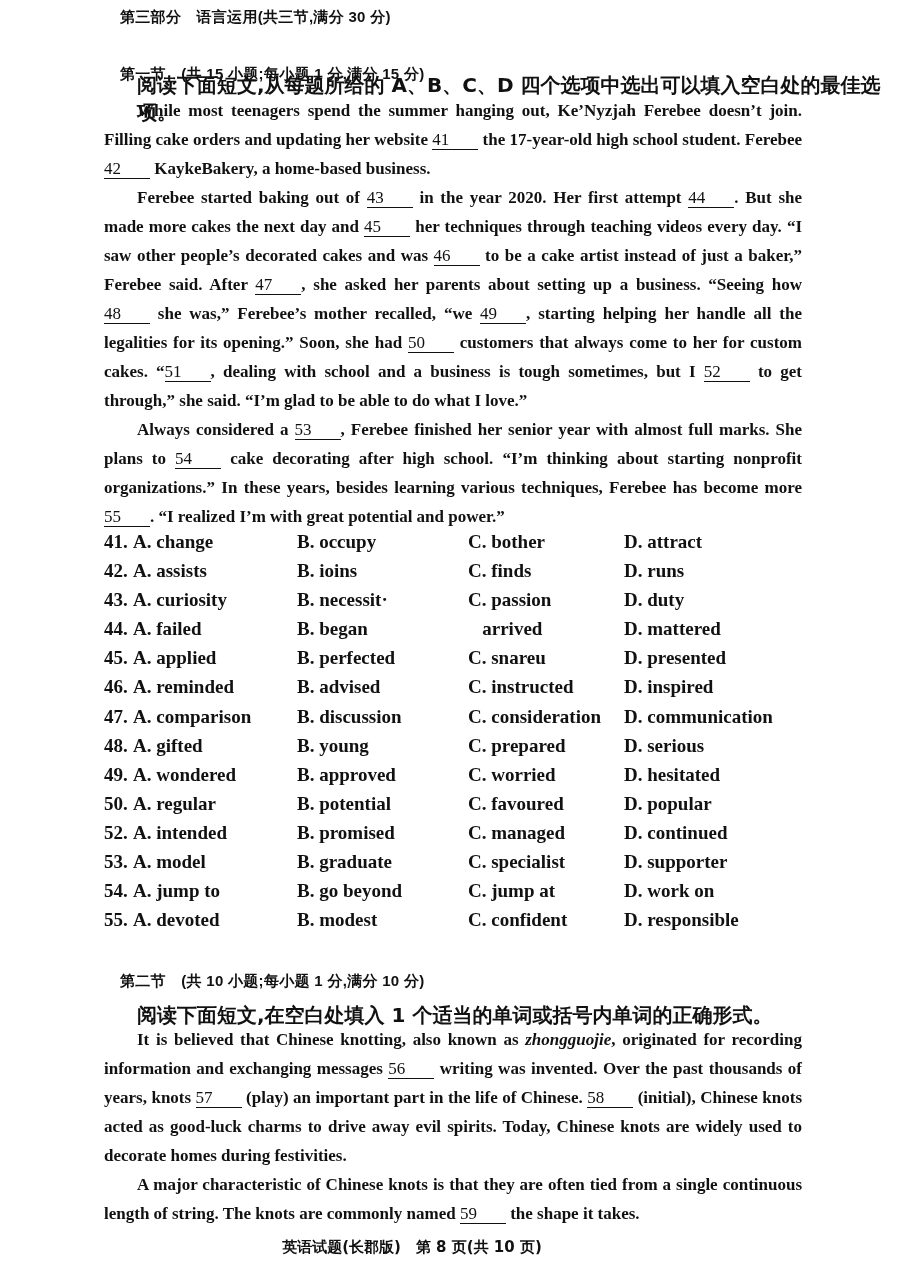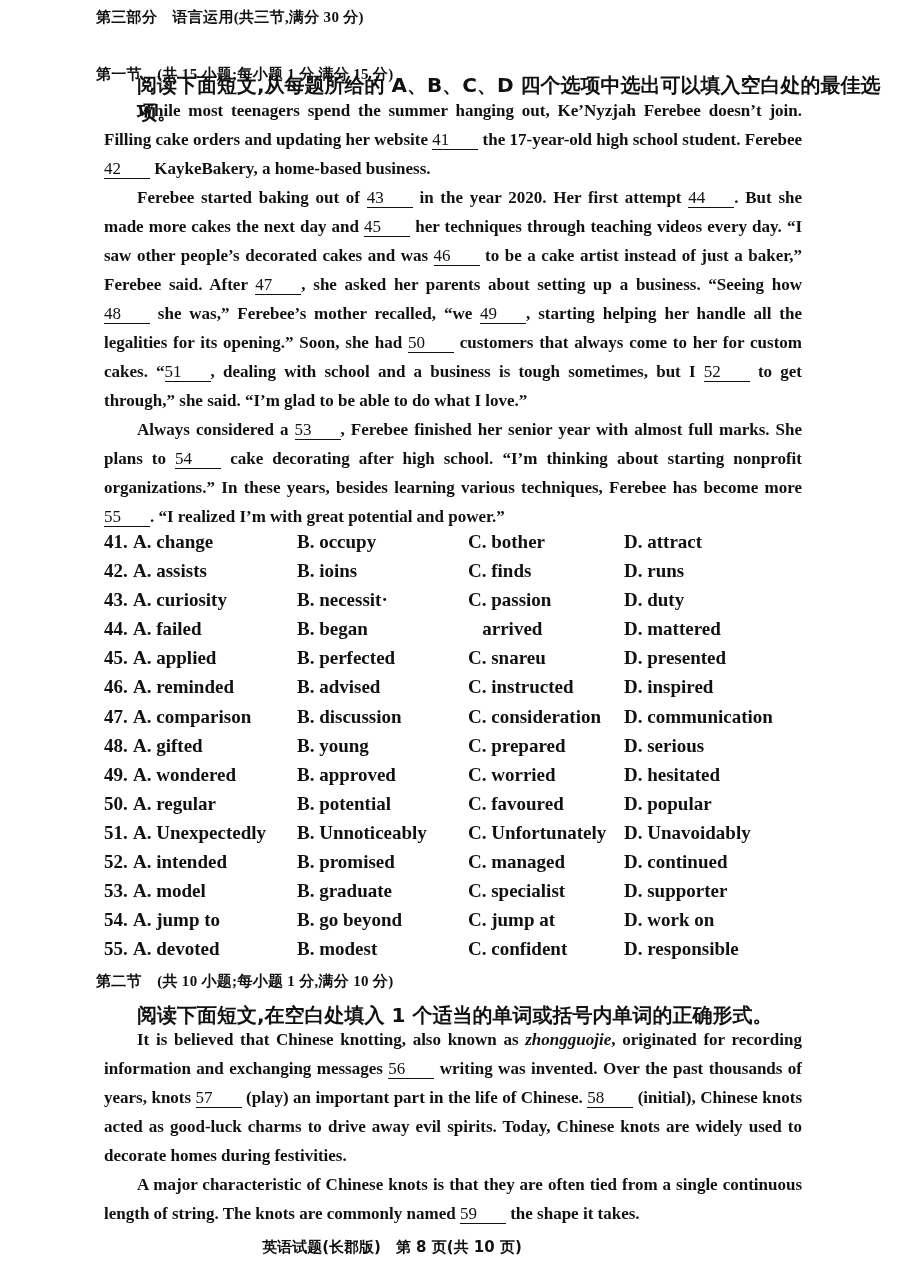--- a/index.html
+++ b/index.html
@@ -3,22 +3,22 @@
 <meta charset="utf-8">
 <style>
   html, body { margin: 0; padding: 0; background: #ffffff; }
   body {
     width: 900px; height: 1272px; position: relative; overflow: hidden;
     font-family: "Liberation Serif", "DejaVu Serif", serif;
     color: #111111;
   }
   .page { position: absolute; left: 0; top: 0; width: 900px; height: 1272px; }
   .heading {
-    position: absolute; left: 96px;
-    font-family: Liberation Serif, serif;
+    position: absolute; left: 120px;
+    font-family: Liberation Sans, sans-serif;
     font-weight: bold; font-size: 15px; letter-spacing: 0.3px;
   }
   .instr {
     position: absolute; left: 137px;
     font-family: "DejaVu Sans", "Liberation Sans", sans-serif;
     font-size: 20px; font-weight: bold;
   }
   .para {
     position: absolute; left: 104px; width: 698px;
     font-size: 17px; line-height: 29px; font-weight: bold;
@@ -32,21 +32,21 @@
   .options { position: absolute; left: 104px; top: 531px; width: 700px; }
   .opt-row { position: relative; height: 29.1px; font-size: 19px; font-weight: bold; }
   .opt-num { position: absolute; left: 0; }
   .opt { position: absolute; }
   .opt.a { left: 29px; }
   .opt.b { left: 193px; }
   .opt.c { left: 364px; }
   .opt.d { left: 520px; }
   .footer {
     position: absolute; left: 0; width: 784px; top: 1238px; text-align: center;
-    font-family: "DejaVu Sans", "Liberation Sans", sans-serif; font-weight: bold; font-size: 15px;
+    font-family: "DejaVu Sans", "Liberation Sans", sans-serif; font-weight: bold; font-size: 15px; padding-left: 20px;
   }
   i { font-style: italic; }
 </style>
 </head>
 <body>
 
 <div class="page">
 
   <div class="heading" style="top:8px;">第三部分　语言运用(共三节,满分 30 分)</div>
 
@@ -123,27 +123,20 @@
         <span class="opt d">D. hesitated</span>
       </div>
     <div class="opt-row">
         <span class="opt-num">50.</span>
         <span class="opt a">A. regular</span>
         <span class="opt b">B. potential</span>
         <span class="opt c">C. favoured</span>
         <span class="opt d">D. popular</span>
       </div>
     <div class="opt-row">
-        <span class="opt-num">51.</span>
-        <span class="opt a">A. Unexpectedly</span>
-        <span class="opt b">B. Unnoticeably</span>
-        <span class="opt c">C. Unfortunately</span>
-        <span class="opt d">D. Unavoidably</span>
-      </div>
-    <div class="opt-row">
         <span class="opt-num">52.</span>
         <span class="opt a">A. intended</span>
         <span class="opt b">B. promised</span>
         <span class="opt c">C. managed</span>
         <span class="opt d">D. continued</span>
       </div>
     <div class="opt-row">
         <span class="opt-num">53.</span>
         <span class="opt a">A. model</span>
         <span class="opt b">B. graduate</span>

